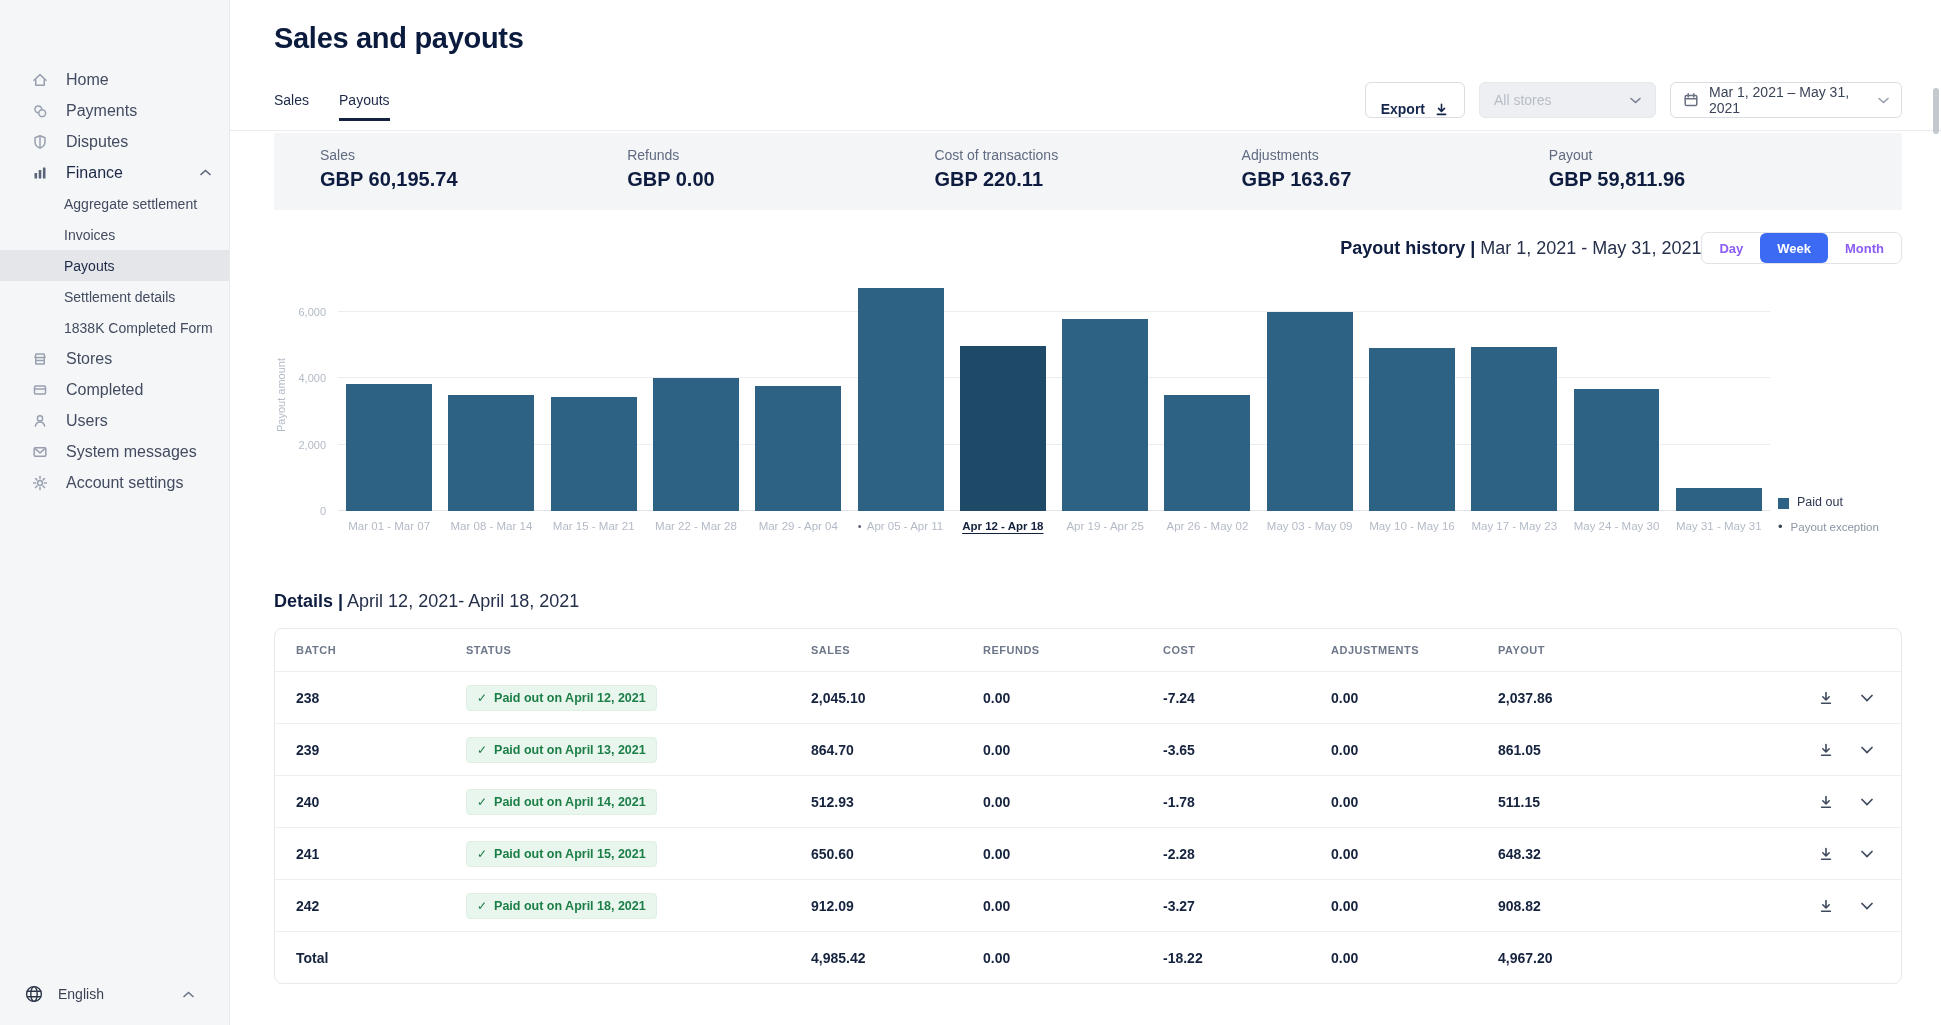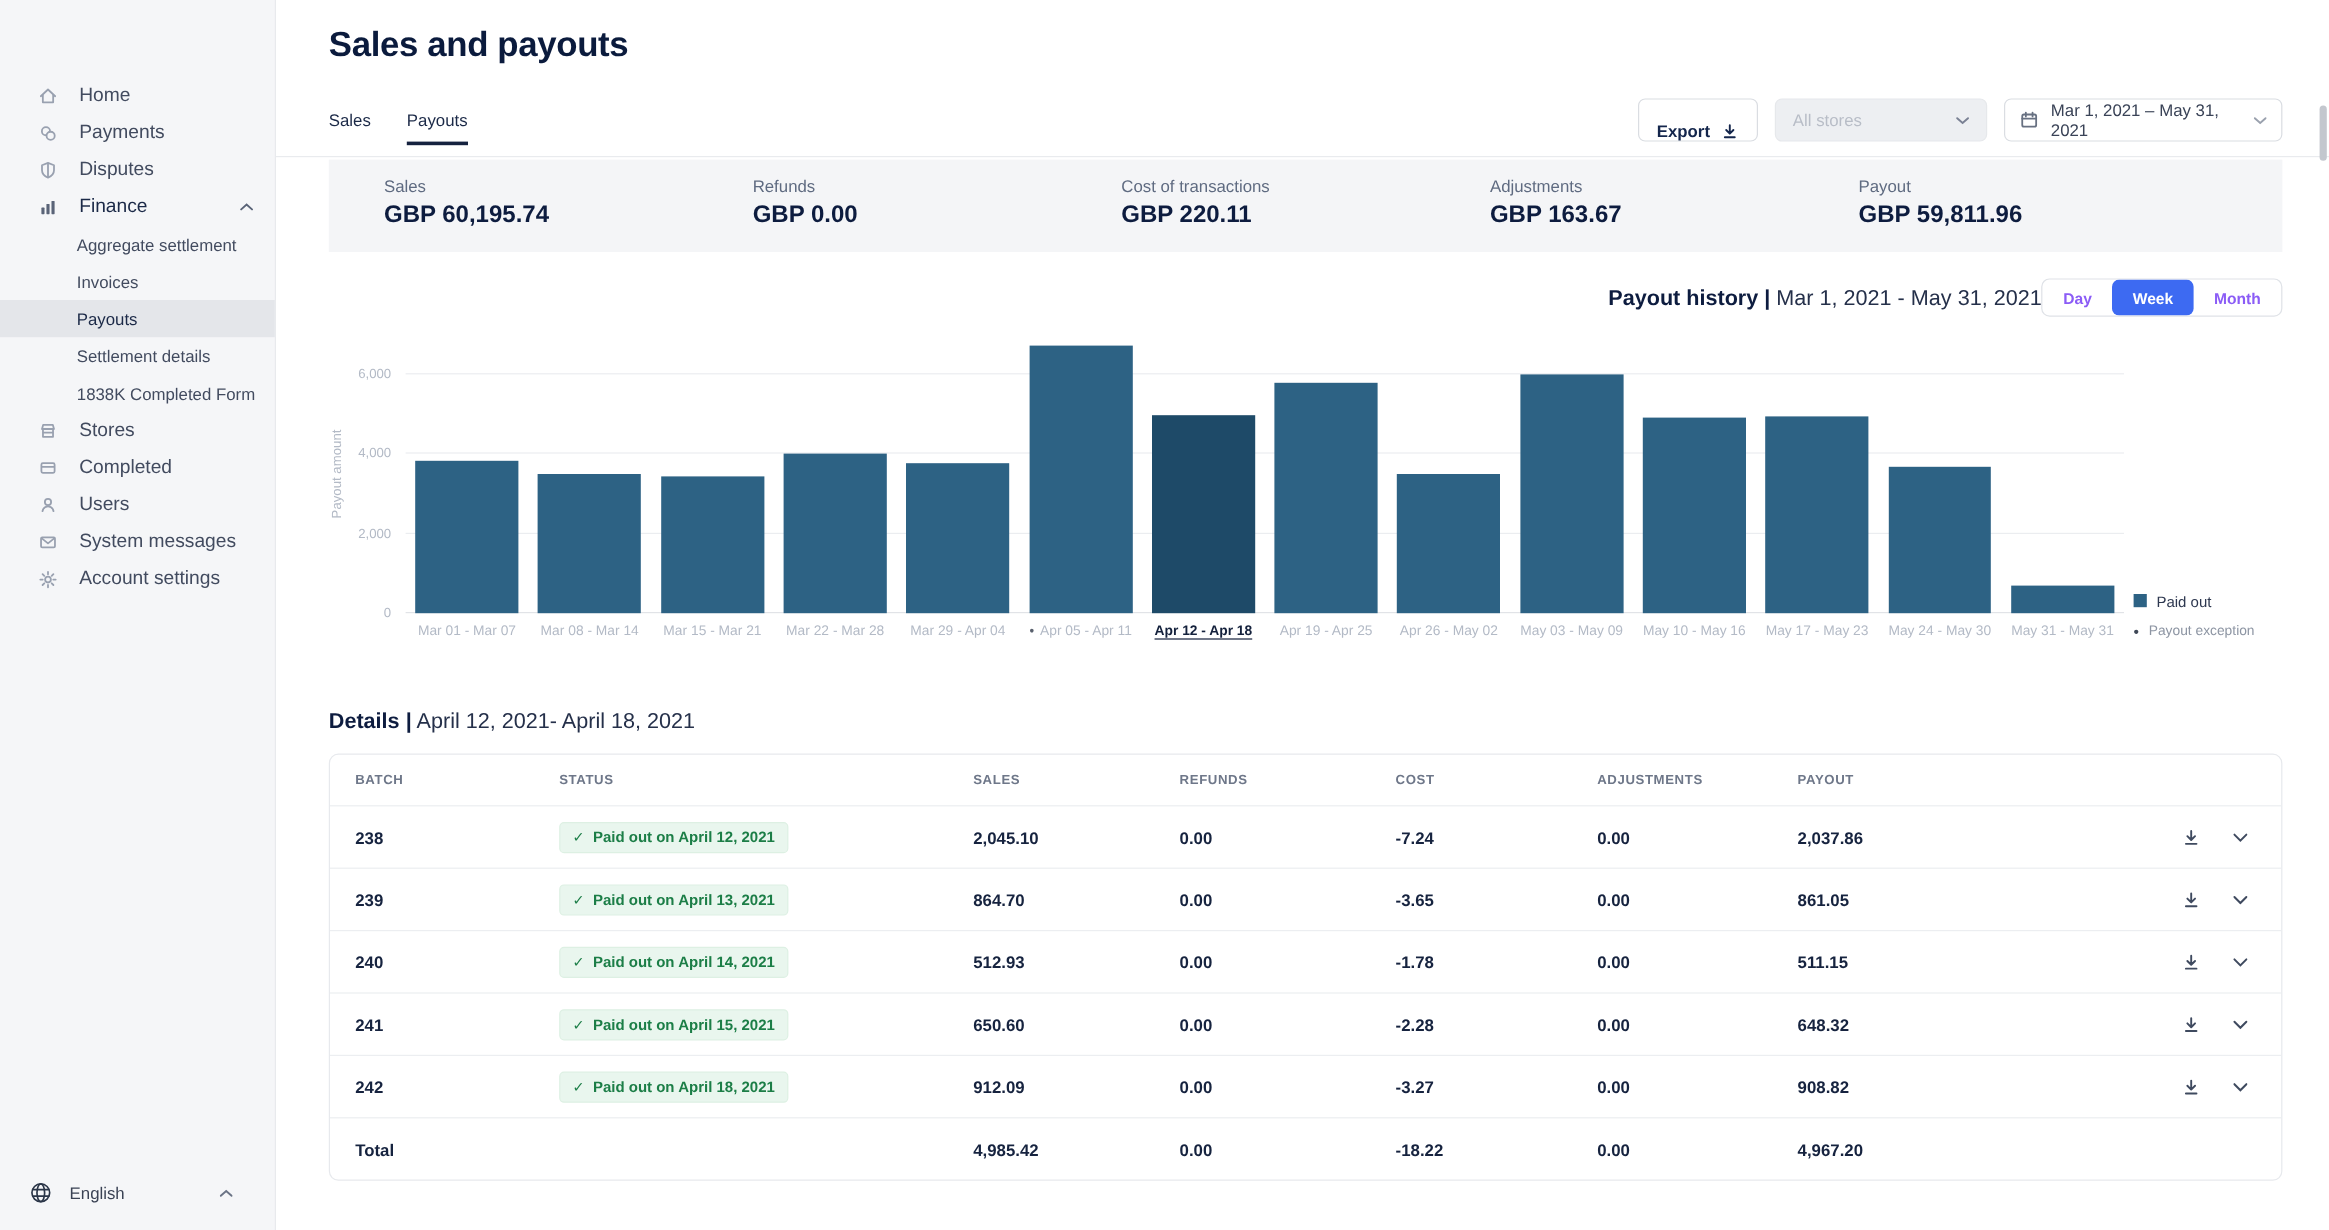--- a/index.html
+++ b/index.html
@@ -88,21 +88,21 @@
   .gridline { position:absolute; left:0; right:0; height:1px; background:#ebedf0; }
   .gridline.baseline { background:#e1e3e7; }
   .cols { position:relative; display:flex; height:256px; }
   .col { flex:1; display:flex; flex-direction:column; align-items:center; min-width:0; }
   .bar-area { height:232px; width:100%; display:flex; align-items:flex-end; justify-content:center; }
   .bar { width:84%; cursor:pointer; }
   .xlabel { margin-top:9px; font-size:11.5px; color:#b3bac6; white-space:nowrap; cursor:pointer; }
   .xlabel.selected { color:#14213c; font-weight:700; text-decoration:underline; text-underline-offset:3px; }
   .exc-dot { color:#59606d; margin-right:5px; font-size:11px; }
   .legend { width:132px; flex:none; display:flex; flex-direction:column; justify-content:flex-end; gap:11px; padding-left:8px; padding-bottom:2px; }
-  .leg-item { display:flex; align-items:flex-start; gap:8px; }
+  .leg-item { display:flex; align-items:flex-end; gap:8px; }
   .leg-item .sq { width:11px; height:11px; flex:none; }
   .leg-item .l1 { font-size:12.5px; color:#2e3850; }
   .leg-item .dot { font-size:13px; color:#3f4857; line-height:1; }
   .leg-item .l2 { font-size:11.5px; color:#8d95a3; }
   
   .details-head { margin:56px 39px 0 44px; font-size:18px; color:#25304a; }
   .details-head .b { font-weight:700; color:#0d1c3f; }
   .table-card { margin:16px 39px 0 44px; border:1px solid #e7e9ed; border-radius:8px; overflow:hidden; background:#fff; }
   .trow {
     display:grid; grid-template-columns:170px 345px 172px 180px 168px 167px 1fr 100px;

